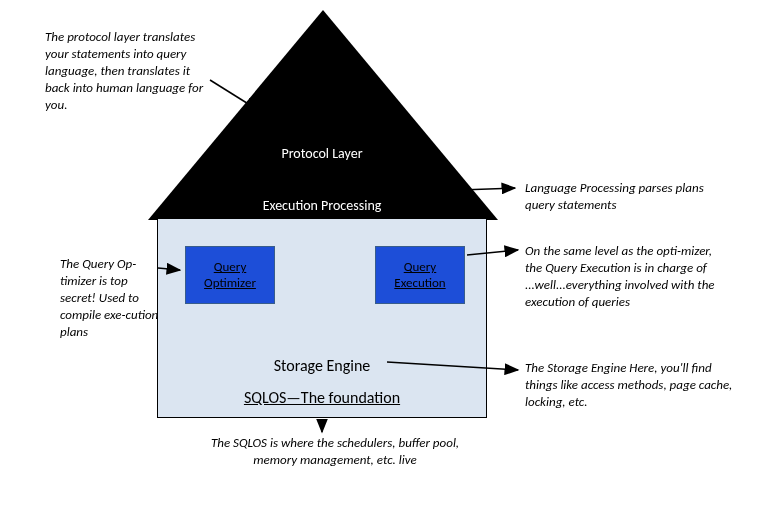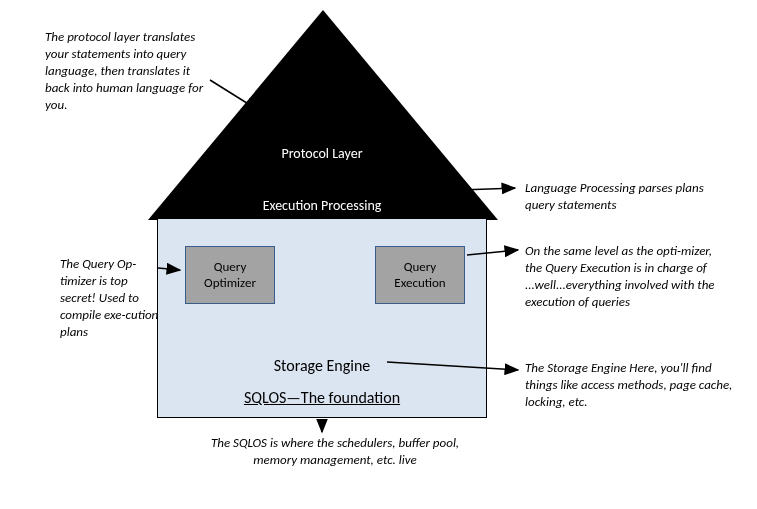--- a/index.html
+++ b/index.html
@@ -40,30 +40,31 @@
   .roof-label {
     position: absolute;
     color: #fff;
     font-size: 14px;
     font-weight: 400;
     text-align: center;
     width: 200px;
   }
   .box {
     position: absolute;
-    background: #a3a3a3;
+    background: #1d4ed8;
     border: 1.5px solid #385d8a;
     font-size: 13px;
     color: #000;
     text-align: center;
     display: flex;
     align-items: center;
     justify-content: center;
     flex-direction: column;
     line-height: 1.2;
+    text-decoration: underline;
   }
   .body-label {
     position: absolute;
     font-size: 16px;
     color: #000;
     text-align: center;
     width: 200px;
   }
 </style>
 </head>

